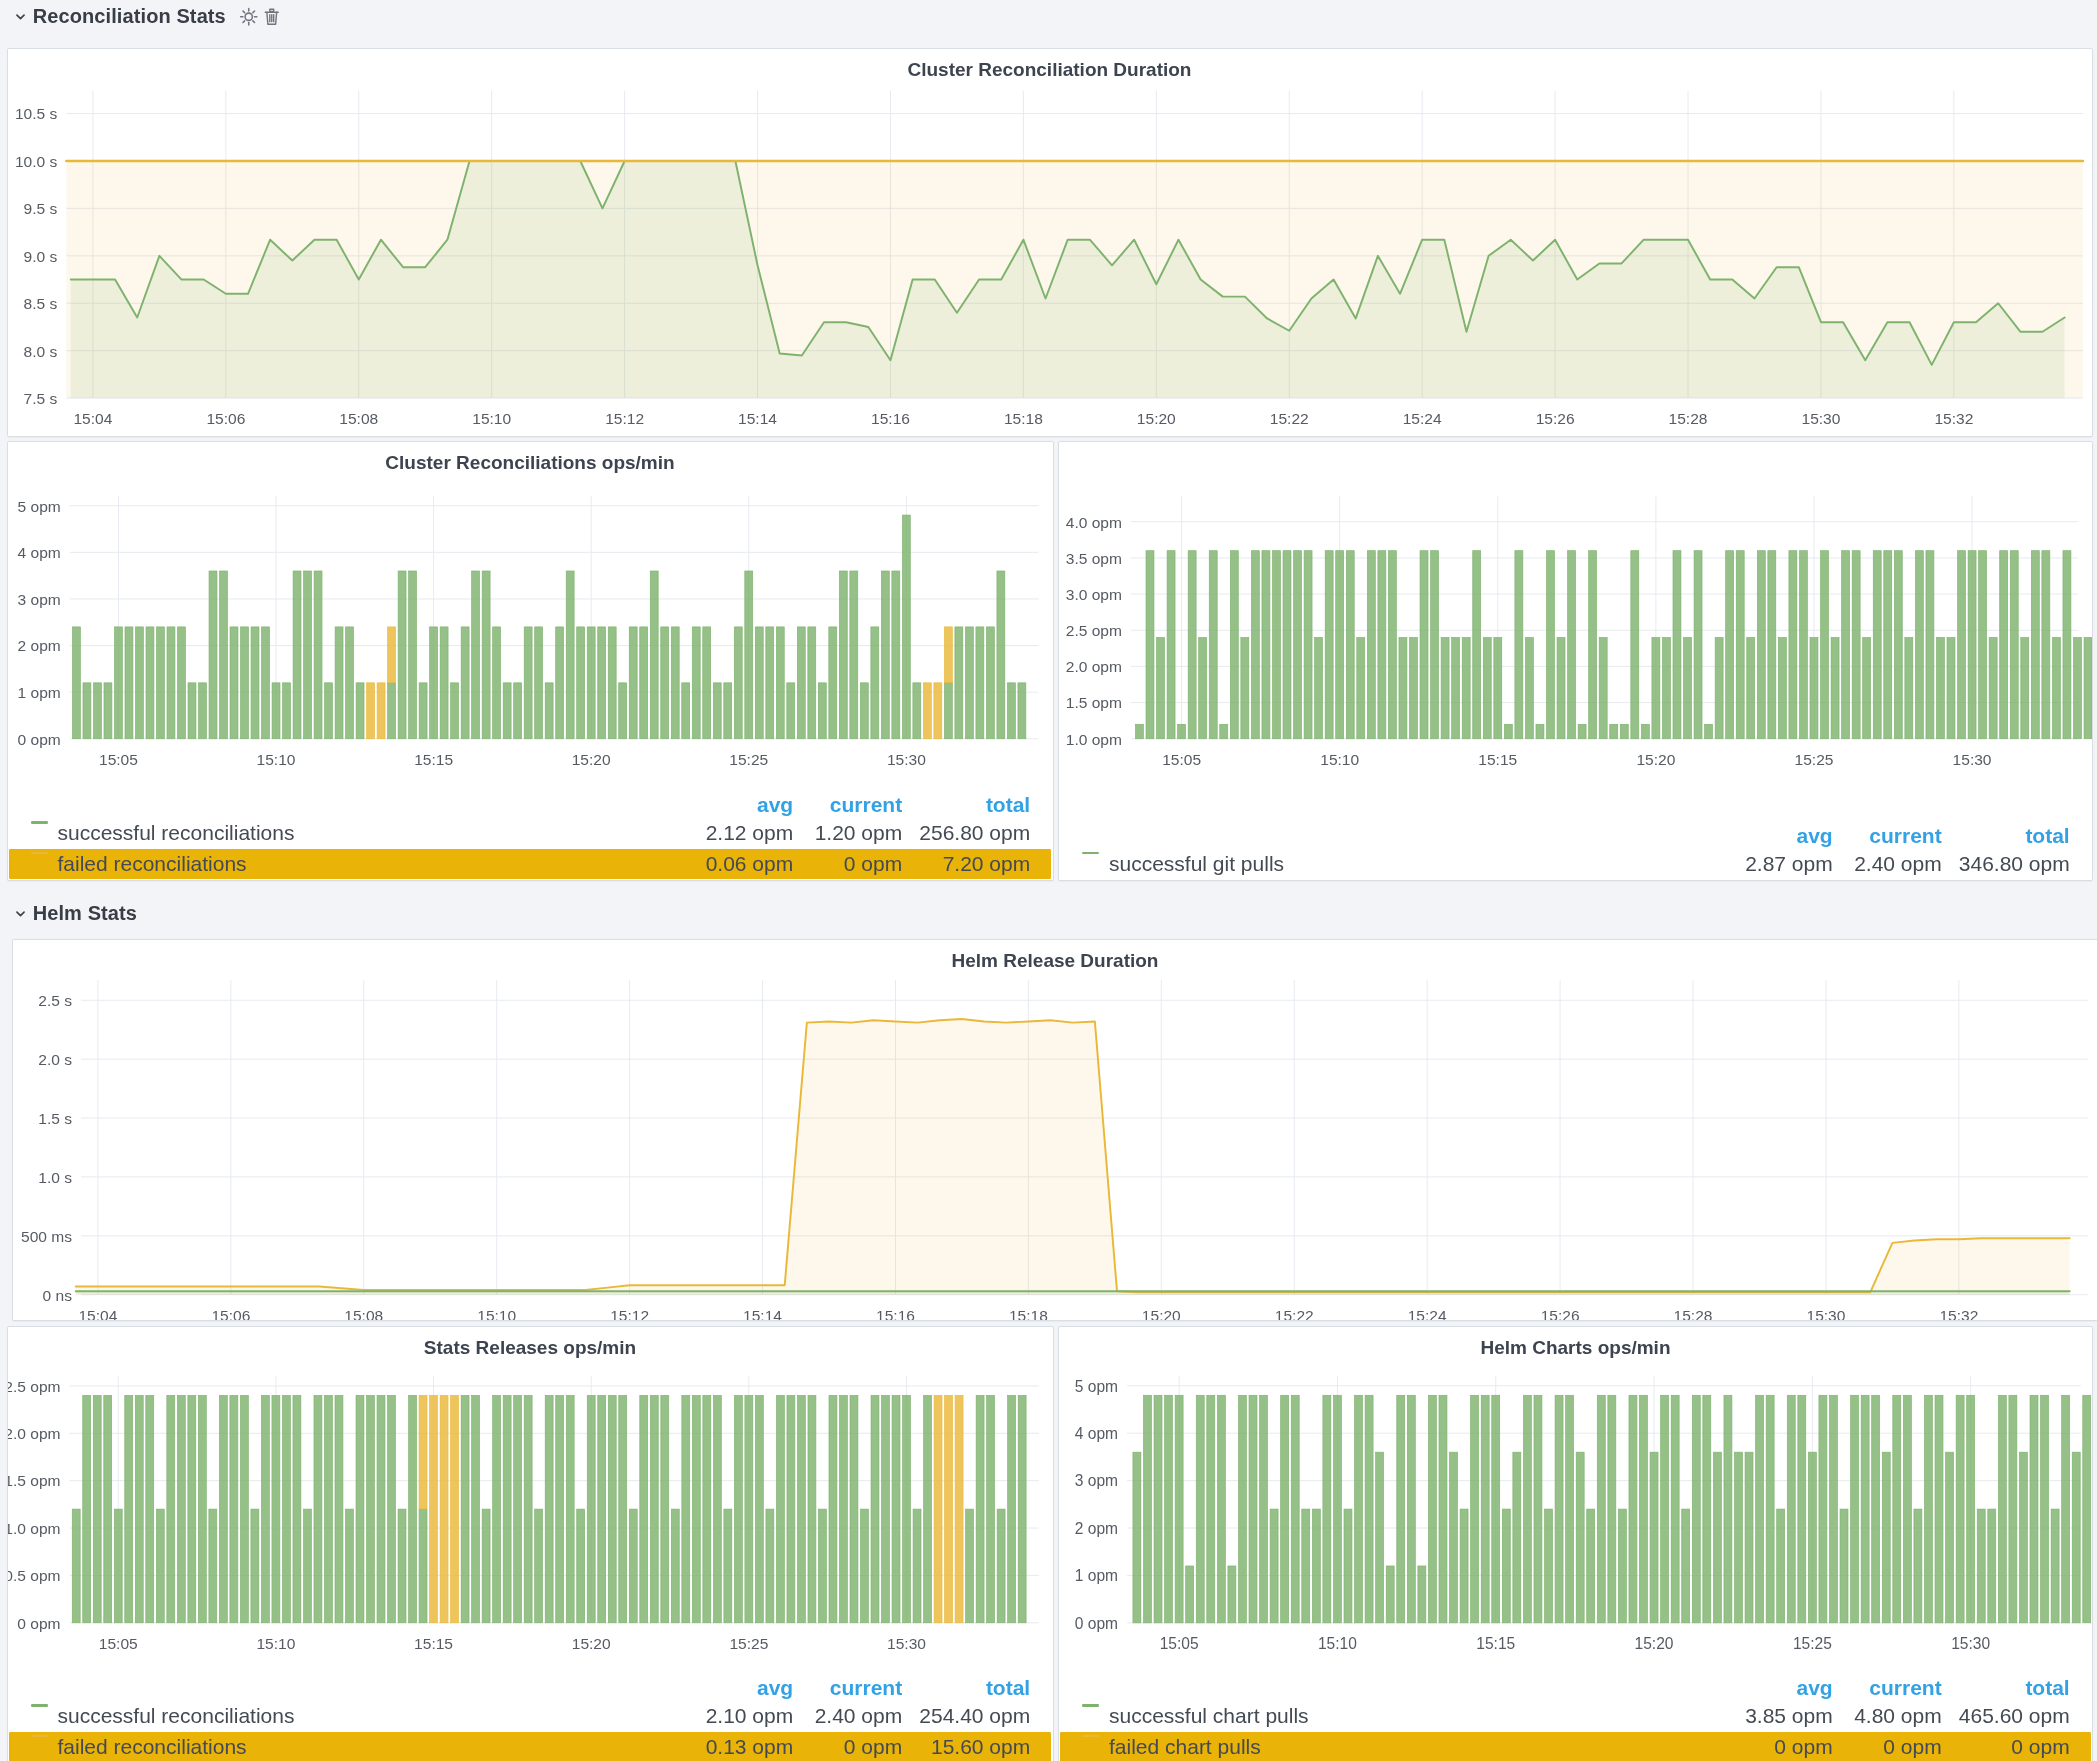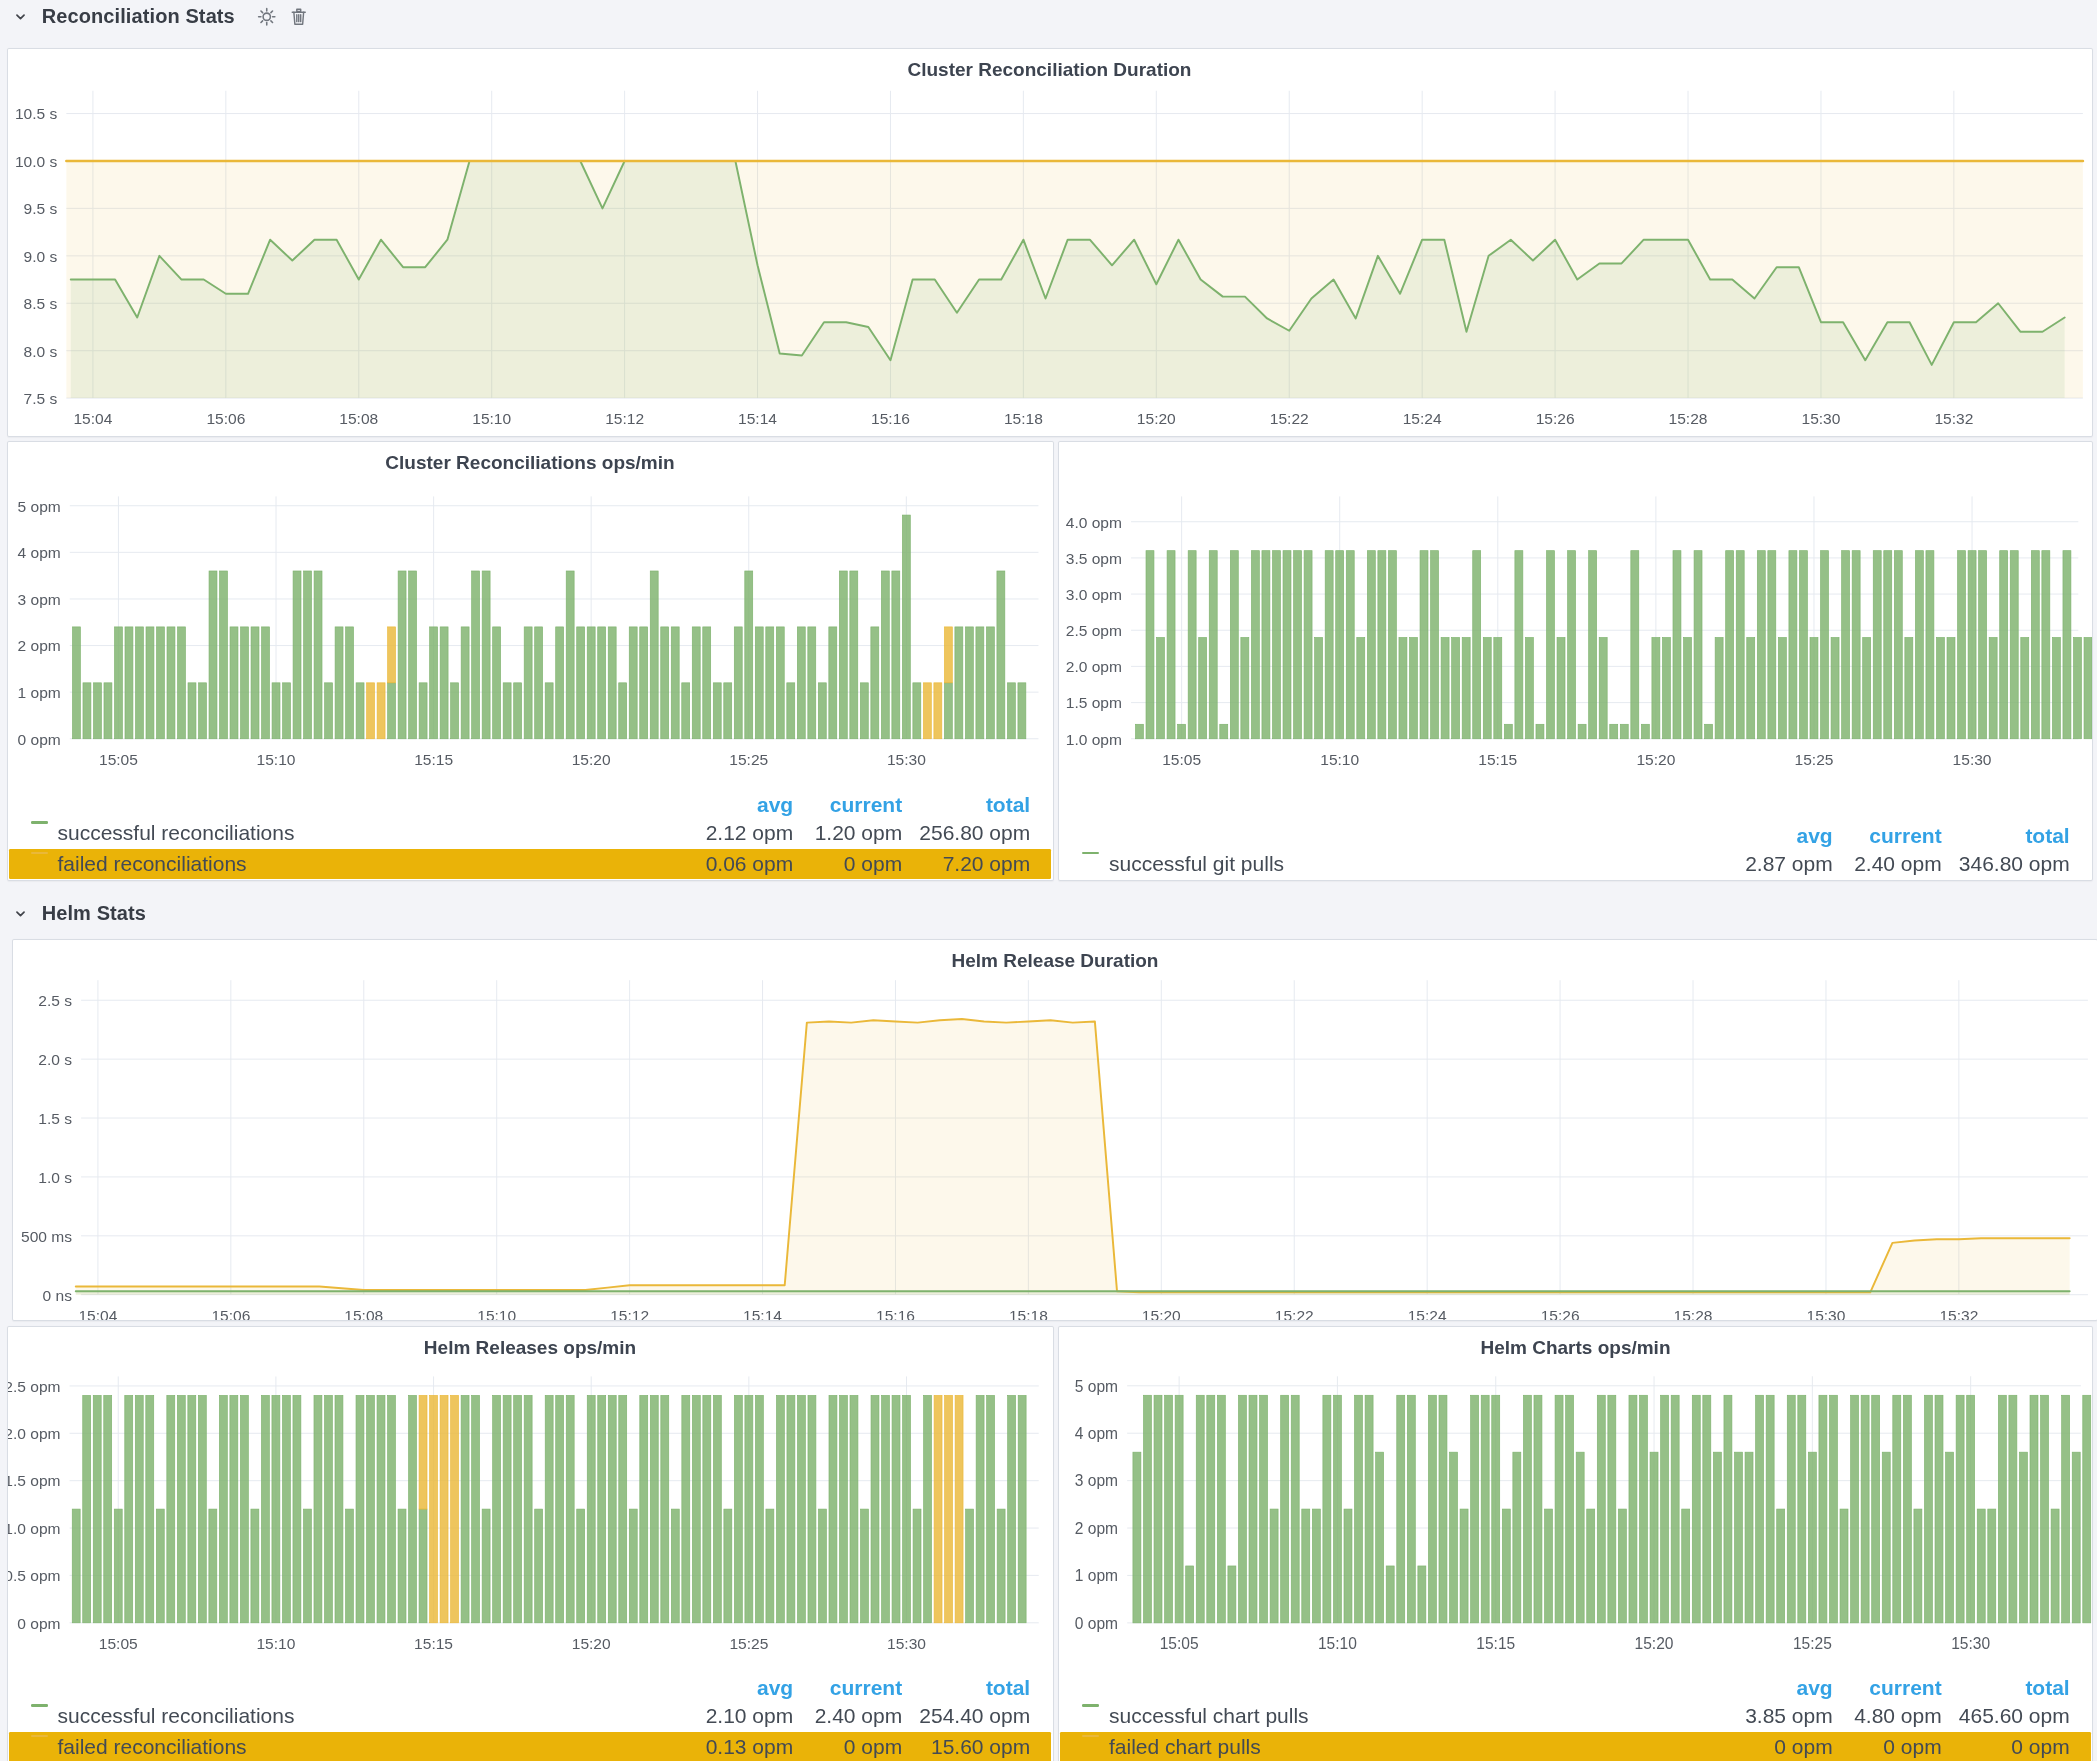--- a/index.html
+++ b/index.html
@@ -1,20 +1,20 @@
 <!DOCTYPE html>
 <html style="font-size:10.4px"><head>
 <meta charset="utf-8">
 <style>
   html,body{margin:0;padding:0}
   body{
     width:2097px;height:1761px;position:relative;overflow:hidden;
     background:#f3f4f8;font-family:"Liberation Sans",sans-serif;
   }
-  .sec{position:absolute;display:flex;align-items:center;gap:13px;height:30px;cursor:pointer}
+  .sec{position:absolute;display:flex;align-items:center;gap:4px;height:30px;cursor:pointer}
   #sec-recon{left:11.7px;top:1.3px}
   #sec-helm{left:11.7px;top:898px}
   .sec .chev{display:flex;align-items:center}
   .sec .sec-title{font-size:20px;font-weight:700;color:#383d46;letter-spacing:0.1px}
   .icon-btn{background:none;border:none;padding:0;margin:0;cursor:pointer;display:flex;align-items:center}
   .panel{position:absolute;background:#ffffff;border:0.6px solid #d9dde4;border-radius:1.9px;box-shadow:0 0.6px 1.3px rgba(0,0,0,.04)}
   #panel-duration{left:6.5px;top:48px;width:2084px;height:387px}
   #panel-recon-ops{left:6.5px;top:441px;width:1045px;height:438px}
   #panel-git-ops{left:1058px;top:441px;width:1033px;height:438px}
   #panel-helm-duration{left:12px;top:939px;width:2084px;height:380px}
@@ -468,21 +468,21 @@
       <line x1="105" y1="92.88014981273403" x2="3200" y2="92.88014981273403" stroke="#e5e9ef" stroke-width="1.5"></line>
       <text x="91" y="101.88014981273403" text-anchor="end" fill="#565b63" font-size="24">2.5 s</text>
       <polygon points="96.8,534.2846441947565 130.96666666667056,534.2846441947565 165.13333333332946,534.2846441947565 199.3,534.2846441947565 233.46666666667056,534.2846441947565 267.63333333332946,534.2846441947565 301.8,534.2846441947565 335.96666666667056,534.2846441947565 370.13333333332946,534.2846441947565 404.3,534.2846441947565 438.46666666667056,534.2846441947565 472.63333333332946,534.2846441947565 506.8,537.0093632958801 540.9666666666706,539.7340823970037 575.1333333333295,539.7340823970037 609.3,539.7340823970037 643.4666666666706,539.7340823970037 677.6333333333293,539.7340823970037 711.8,539.7340823970037 745.9666666666706,539.7340823970037 780.1333333333293,539.7340823970037 814.3,539.7340823970037 848.4666666666706,539.7340823970037 882.6333333333293,539.7340823970037 916.8,536.1011235955057 950.9666666666706,532.4681647940075 985.1333333333293,532.4681647940075 1019.3,532.4681647940075 1053.4666666666706,532.4681647940075 1087.6333333333293,532.4681647940075 1121.8,532.4681647940075 1155.9666666666706,532.4681647940075 1190.1333333333293,532.4681647940075 1224.3,127.39325842696627 1258.4666666666706,125.5767790262172 1292.6333333333293,127.39325842696627 1326.8,123.76029962546818 1360.9666666666706,125.5767790262172 1395.1333333333293,127.39325842696627 1429.3,123.76029962546818 1463.4666666666706,121.94382022471916 1497.6333333333293,125.5767790262172 1531.8,127.39325842696627 1565.9666666666706,125.5767790262172 1600.1333333333293,123.76029962546818 1634.3,127.39325842696627 1668.4666666666706,125.5767790262172 1702.6333333333293,541.5505617977528 1736.8,543.3670411985019 1770.9666666666706,543.3670411985019 1805.1333333333293,543.3670411985019 1839.3,543.3670411985019 1873.4666666666706,543.3670411985019 1907.6333333333293,543.3670411985019 1941.8,543.3670411985019 1975.9666666666706,543.3670411985019 2010.1333333333293,543.3670411985019 2044.3,543.3670411985019 2078.466666666671,543.3670411985019 2112.6333333333296,543.3670411985019 2146.8,543.3670411985019 2180.966666666671,543.3670411985019 2215.1333333333296,543.3670411985019 2249.3,543.3670411985019 2283.466666666671,543.3670411985019 2317.6333333333296,543.3670411985019 2351.8,543.3670411985019 2385.966666666671,543.3670411985019 2420.1333333333296,543.3670411985019 2454.3,543.3670411985019 2488.466666666671,543.3670411985019 2522.6333333333296,543.3670411985019 2556.8,543.3670411985019 2590.966666666671,543.3670411985019 2625.1333333333296,543.3670411985019 2659.3,543.3670411985019 2693.466666666671,543.3670411985019 2727.6333333333296,543.3670411985019 2761.8,543.3670411985019 2795.966666666671,543.3670411985019 2830.1333333333296,543.3670411985019 2864.3,543.3670411985019 2898.466666666671,467.0749063670412 2932.6333333333296,463.44194756554305 2966.8,461.62546816479403 3000.966666666671,461.62546816479403 3035.1333333333296,459.80898876404495 3069.3,459.80898876404495 3103.466666666671,459.80898876404495 3137.6333333333296,459.80898876404495 3171.8,459.80898876404495 3171.8,547 96.8,547" fill="#eab839" fill-opacity="0.1" stroke="none"></polygon>
       <polygon points="96.8,541.5505617977528 130.96666666667056,541.5505617977528 165.13333333332946,541.5505617977528 199.3,541.5505617977528 233.46666666667056,541.5505617977528 267.63333333332946,541.5505617977528 301.8,541.5505617977528 335.96666666667056,541.5505617977528 370.13333333332946,541.5505617977528 404.3,541.5505617977528 438.46666666667056,541.5505617977528 472.63333333332946,541.5505617977528 506.8,541.5505617977528 540.9666666666706,541.5505617977528 575.1333333333295,541.5505617977528 609.3,541.5505617977528 643.4666666666706,541.5505617977528 677.6333333333293,541.5505617977528 711.8,541.5505617977528 745.9666666666706,541.5505617977528 780.1333333333293,541.5505617977528 814.3,541.5505617977528 848.4666666666706,541.5505617977528 882.6333333333293,541.5505617977528 916.8,541.5505617977528 950.9666666666706,541.5505617977528 985.1333333333293,541.5505617977528 1019.3,541.5505617977528 1053.4666666666706,541.5505617977528 1087.6333333333293,541.5505617977528 1121.8,541.5505617977528 1155.9666666666706,541.5505617977528 1190.1333333333293,541.5505617977528 1224.3,541.5505617977528 1258.4666666666706,541.5505617977528 1292.6333333333293,541.5505617977528 1326.8,541.5505617977528 1360.9666666666706,541.5505617977528 1395.1333333333293,541.5505617977528 1429.3,541.5505617977528 1463.4666666666706,541.5505617977528 1497.6333333333293,541.5505617977528 1531.8,541.5505617977528 1565.9666666666706,541.5505617977528 1600.1333333333293,541.5505617977528 1634.3,541.5505617977528 1668.4666666666706,541.5505617977528 1702.6333333333293,541.5505617977528 1736.8,541.5505617977528 1770.9666666666706,541.5505617977528 1805.1333333333293,541.5505617977528 1839.3,541.5505617977528 1873.4666666666706,541.5505617977528 1907.6333333333293,541.5505617977528 1941.8,541.5505617977528 1975.9666666666706,541.5505617977528 2010.1333333333293,541.5505617977528 2044.3,541.5505617977528 2078.466666666671,541.5505617977528 2112.6333333333296,541.5505617977528 2146.8,541.5505617977528 2180.966666666671,541.5505617977528 2215.1333333333296,541.5505617977528 2249.3,541.5505617977528 2283.466666666671,541.5505617977528 2317.6333333333296,541.5505617977528 2351.8,541.5505617977528 2385.966666666671,541.5505617977528 2420.1333333333296,541.5505617977528 2454.3,541.5505617977528 2488.466666666671,541.5505617977528 2522.6333333333296,541.5505617977528 2556.8,541.5505617977528 2590.966666666671,541.5505617977528 2625.1333333333296,541.5505617977528 2659.3,541.5505617977528 2693.466666666671,541.5505617977528 2727.6333333333296,541.5505617977528 2761.8,541.5505617977528 2795.966666666671,541.5505617977528 2830.1333333333296,541.5505617977528 2864.3,541.5505617977528 2898.466666666671,541.5505617977528 2932.6333333333296,541.5505617977528 2966.8,541.5505617977528 3000.966666666671,541.5505617977528 3035.1333333333296,541.5505617977528 3069.3,541.5505617977528 3103.466666666671,541.5505617977528 3137.6333333333296,541.5505617977528 3171.8,541.5505617977528 3171.8,547 96.8,547" fill="#7eb26d" fill-opacity="0.12" stroke="none"></polygon>
       <polyline points="96.8,534.2846441947565 130.96666666667056,534.2846441947565 165.13333333332946,534.2846441947565 199.3,534.2846441947565 233.46666666667056,534.2846441947565 267.63333333332946,534.2846441947565 301.8,534.2846441947565 335.96666666667056,534.2846441947565 370.13333333332946,534.2846441947565 404.3,534.2846441947565 438.46666666667056,534.2846441947565 472.63333333332946,534.2846441947565 506.8,537.0093632958801 540.9666666666706,539.7340823970037 575.1333333333295,539.7340823970037 609.3,539.7340823970037 643.4666666666706,539.7340823970037 677.6333333333293,539.7340823970037 711.8,539.7340823970037 745.9666666666706,539.7340823970037 780.1333333333293,539.7340823970037 814.3,539.7340823970037 848.4666666666706,539.7340823970037 882.6333333333293,539.7340823970037 916.8,536.1011235955057 950.9666666666706,532.4681647940075 985.1333333333293,532.4681647940075 1019.3,532.4681647940075 1053.4666666666706,532.4681647940075 1087.6333333333293,532.4681647940075 1121.8,532.4681647940075 1155.9666666666706,532.4681647940075 1190.1333333333293,532.4681647940075 1224.3,127.39325842696627 1258.4666666666706,125.5767790262172 1292.6333333333293,127.39325842696627 1326.8,123.76029962546818 1360.9666666666706,125.5767790262172 1395.1333333333293,127.39325842696627 1429.3,123.76029962546818 1463.4666666666706,121.94382022471916 1497.6333333333293,125.5767790262172 1531.8,127.39325842696627 1565.9666666666706,125.5767790262172 1600.1333333333293,123.76029962546818 1634.3,127.39325842696627 1668.4666666666706,125.5767790262172 1702.6333333333293,541.5505617977528 1736.8,543.3670411985019 1770.9666666666706,543.3670411985019 1805.1333333333293,543.3670411985019 1839.3,543.3670411985019 1873.4666666666706,543.3670411985019 1907.6333333333293,543.3670411985019 1941.8,543.3670411985019 1975.9666666666706,543.3670411985019 2010.1333333333293,543.3670411985019 2044.3,543.3670411985019 2078.466666666671,543.3670411985019 2112.6333333333296,543.3670411985019 2146.8,543.3670411985019 2180.966666666671,543.3670411985019 2215.1333333333296,543.3670411985019 2249.3,543.3670411985019 2283.466666666671,543.3670411985019 2317.6333333333296,543.3670411985019 2351.8,543.3670411985019 2385.966666666671,543.3670411985019 2420.1333333333296,543.3670411985019 2454.3,543.3670411985019 2488.466666666671,543.3670411985019 2522.6333333333296,543.3670411985019 2556.8,543.3670411985019 2590.966666666671,543.3670411985019 2625.1333333333296,543.3670411985019 2659.3,543.3670411985019 2693.466666666671,543.3670411985019 2727.6333333333296,543.3670411985019 2761.8,543.3670411985019 2795.966666666671,543.3670411985019 2830.1333333333296,543.3670411985019 2864.3,543.3670411985019 2898.466666666671,467.0749063670412 2932.6333333333296,463.44194756554305 2966.8,461.62546816479403 3000.966666666671,461.62546816479403 3035.1333333333296,459.80898876404495 3069.3,459.80898876404495 3103.466666666671,459.80898876404495 3137.6333333333296,459.80898876404495 3171.8,459.80898876404495" fill="none" stroke="#eab839" stroke-width="3" stroke-linejoin="round" stroke-linecap="round"></polyline>
       <polyline points="96.8,541.5505617977528 130.96666666667056,541.5505617977528 165.13333333332946,541.5505617977528 199.3,541.5505617977528 233.46666666667056,541.5505617977528 267.63333333332946,541.5505617977528 301.8,541.5505617977528 335.96666666667056,541.5505617977528 370.13333333332946,541.5505617977528 404.3,541.5505617977528 438.46666666667056,541.5505617977528 472.63333333332946,541.5505617977528 506.8,541.5505617977528 540.9666666666706,541.5505617977528 575.1333333333295,541.5505617977528 609.3,541.5505617977528 643.4666666666706,541.5505617977528 677.6333333333293,541.5505617977528 711.8,541.5505617977528 745.9666666666706,541.5505617977528 780.1333333333293,541.5505617977528 814.3,541.5505617977528 848.4666666666706,541.5505617977528 882.6333333333293,541.5505617977528 916.8,541.5505617977528 950.9666666666706,541.5505617977528 985.1333333333293,541.5505617977528 1019.3,541.5505617977528 1053.4666666666706,541.5505617977528 1087.6333333333293,541.5505617977528 1121.8,541.5505617977528 1155.9666666666706,541.5505617977528 1190.1333333333293,541.5505617977528 1224.3,541.5505617977528 1258.4666666666706,541.5505617977528 1292.6333333333293,541.5505617977528 1326.8,541.5505617977528 1360.9666666666706,541.5505617977528 1395.1333333333293,541.5505617977528 1429.3,541.5505617977528 1463.4666666666706,541.5505617977528 1497.6333333333293,541.5505617977528 1531.8,541.5505617977528 1565.9666666666706,541.5505617977528 1600.1333333333293,541.5505617977528 1634.3,541.5505617977528 1668.4666666666706,541.5505617977528 1702.6333333333293,541.5505617977528 1736.8,541.5505617977528 1770.9666666666706,541.5505617977528 1805.1333333333293,541.5505617977528 1839.3,541.5505617977528 1873.4666666666706,541.5505617977528 1907.6333333333293,541.5505617977528 1941.8,541.5505617977528 1975.9666666666706,541.5505617977528 2010.1333333333293,541.5505617977528 2044.3,541.5505617977528 2078.466666666671,541.5505617977528 2112.6333333333296,541.5505617977528 2146.8,541.5505617977528 2180.966666666671,541.5505617977528 2215.1333333333296,541.5505617977528 2249.3,541.5505617977528 2283.466666666671,541.5505617977528 2317.6333333333296,541.5505617977528 2351.8,541.5505617977528 2385.966666666671,541.5505617977528 2420.1333333333296,541.5505617977528 2454.3,541.5505617977528 2488.466666666671,541.5505617977528 2522.6333333333296,541.5505617977528 2556.8,541.5505617977528 2590.966666666671,541.5505617977528 2625.1333333333296,541.5505617977528 2659.3,541.5505617977528 2693.466666666671,541.5505617977528 2727.6333333333296,541.5505617977528 2761.8,541.5505617977528 2795.966666666671,541.5505617977528 2830.1333333333296,541.5505617977528 2864.3,541.5505617977528 2898.466666666671,541.5505617977528 2932.6333333333296,541.5505617977528 2966.8,541.5505617977528 3000.966666666671,541.5505617977528 3035.1333333333296,541.5505617977528 3069.3,541.5505617977528 3103.466666666671,541.5505617977528 3137.6333333333296,541.5505617977528 3171.8,541.5505617977528" fill="none" stroke="#7eb26d" stroke-width="3" stroke-linejoin="round" stroke-linecap="round"></polyline>
     </svg>
 </div>
 
 <div class="panel" id="panel-helm-rel-ops">
-  <div class="panel-title">Helm Releases ops/min</div>
+  <div class="panel-title">Stats Releases ops/min</div>
   <svg class="chart" width="1045" height="436" viewBox="0 0 1612 672">
       <line x1="170.05333333333516" y1="76" x2="170.05333333333516" y2="456" stroke="#e5e9ef" stroke-width="1.5"></line>
       <text x="170.05333333333516" y="496" text-anchor="middle" fill="#565b63" font-size="24">15:05</text>
       <line x1="413.25333333333515" y1="76" x2="413.25333333333515" y2="456" stroke="#e5e9ef" stroke-width="1.5"></line>
       <text x="413.25333333333515" y="496" text-anchor="middle" fill="#565b63" font-size="24">15:10</text>
       <line x1="656.4533333333352" y1="76" x2="656.4533333333352" y2="456" stroke="#e5e9ef" stroke-width="1.5"></line>
       <text x="656.4533333333352" y="496" text-anchor="middle" fill="#565b63" font-size="24">15:15</text>
       <line x1="899.6533333333352" y1="76" x2="899.6533333333352" y2="456" stroke="#e5e9ef" stroke-width="1.5"></line>
       <text x="899.6533333333352" y="496" text-anchor="middle" fill="#565b63" font-size="24">15:20</text>
       <line x1="1142.8533333333353" y1="76" x2="1142.8533333333353" y2="456" stroke="#e5e9ef" stroke-width="1.5"></line>

